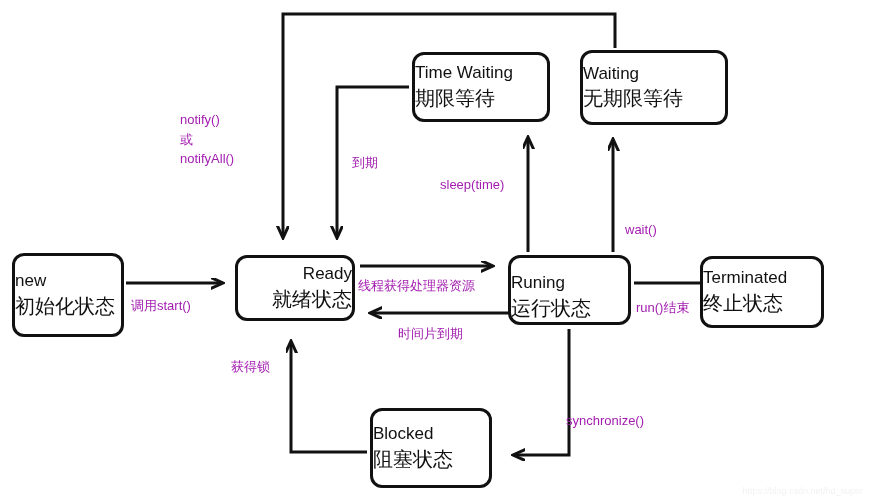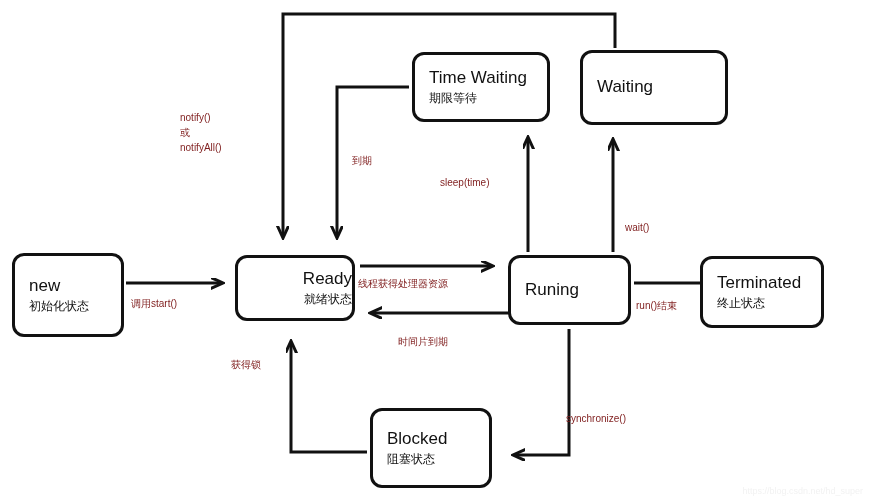--- a/index.html
+++ b/index.html
@@ -24,39 +24,38 @@
   }
   .node {
     position: absolute;
     box-sizing: border-box;
     border: 3px solid #111111;
     border-radius: 12px;
     background: #ffffff;
     display: flex;
     flex-direction: column;
     justify-content: center;
-    padding-left: 14px;
     z-index: 3;
   }
   .node .line1 {
     font-size: 17px;
     color: #111111;
     line-height: 1.35;
     white-space: nowrap;
   }
   .node .line2 {
-    font-size: 12px;
+    font-size: 20px;
     color: #111111;
     line-height: 1.35;
     white-space: nowrap;
   }
   .edge-label {
     position: absolute;
-    font-size: 10px;
-    color: #7f1d1d;
+    font-size: 13px;
+    color: #a21caf;
     white-space: pre;
     line-height: 1.5;
     z-index: 4;
   }
   .watermark {
     position: absolute;
     right: 8px;
     bottom: 4px;
     font-size: 9px;
     color: #f2f2f2;
@@ -103,36 +102,38 @@
   <div class="node" style="left:12px; top:253px; width:112px; height:84px;">
     <div class="line1">new</div>
     <div class="line2">初始化状态</div>
   </div>
 
   <div class="node" style="left:235px; top:255px; width:120px; height:66px;text-align:right;">
     <div class="line1">Ready</div>
     <div class="line2">就绪状态</div>
   </div>
 
-  <div class="node" style="left:508px; top:255px; width:123px; height:70px;">
+  <div class="node" style="left:508px; top:255px; width:123px; height:70px;justify-content:flex-end;">
     <div class="line1">Runing</div>
+    <div class="line2">运行状态</div>
   </div>
 
   <div class="node" style="left:700px; top:256px; width:124px; height:72px;">
     <div class="line1">Terminated</div>
     <div class="line2">终止状态</div>
   </div>
 
   <div class="node" style="left:412px; top:52px; width:138px; height:70px;">
     <div class="line1">Time Waiting</div>
     <div class="line2">期限等待</div>
   </div>
 
   <div class="node" style="left:580px; top:50px; width:148px; height:75px;">
     <div class="line1">Waiting</div>
+    <div class="line2">无期限等待</div>
   </div>
 
   <div class="node" style="left:370px; top:408px; width:122px; height:80px;">
     <div class="line1">Blocked</div>
     <div class="line2">阻塞状态</div>
   </div>
 
   <div class="edge-label" style="left:180px; top:110px;">notify()
 或
 notifyAll()</div>
@@ -142,21 +143,21 @@
   <div class="edge-label" style="left:440px; top:175px;">sleep(time)</div>
 
   <div class="edge-label" style="left:625px; top:179px;margin-top:41px;">wait()</div>
 
   <div class="edge-label" style="left:131px; top:296px;">调用start()</div>
 
   <div class="edge-label" style="left:358px; top:236px;margin-top:40px;">线程获得处理器资源</div>
 
   <div class="edge-label" style="left:636px; top:298px;">run()结束</div>
 
-  <div class="edge-label" style="left:398px; top:335px;font-family:Liberation Mono, monospace;">时间片到期</div>
+  <div class="edge-label" style="left:398px; top:324px;">时间片到期</div>
 
   <div class="edge-label" style="left:231px; top:357px;">获得锁</div>
 
   <div class="edge-label" style="left:566px; top:411px;">synchronize()</div>
 
   <div class="watermark">https://blog.csdn.net/hd_super</div>
 
 </div>
 
 </body></html>

